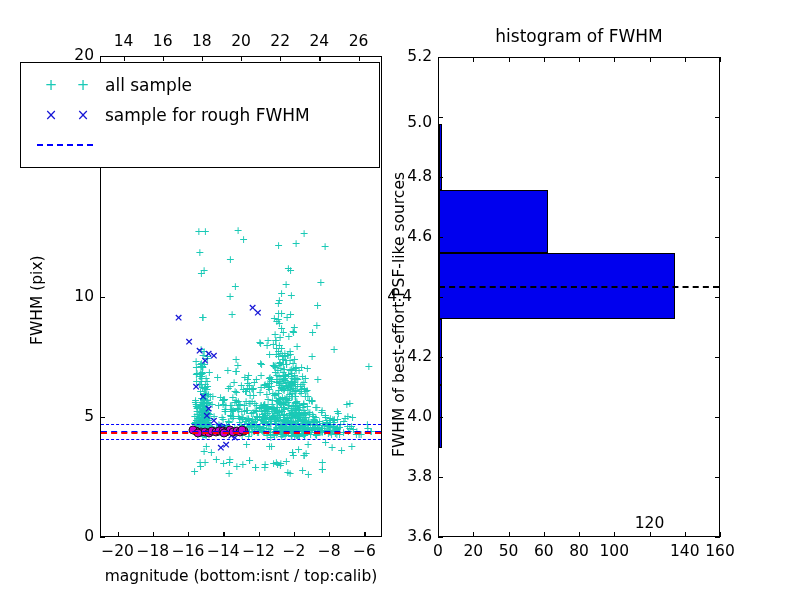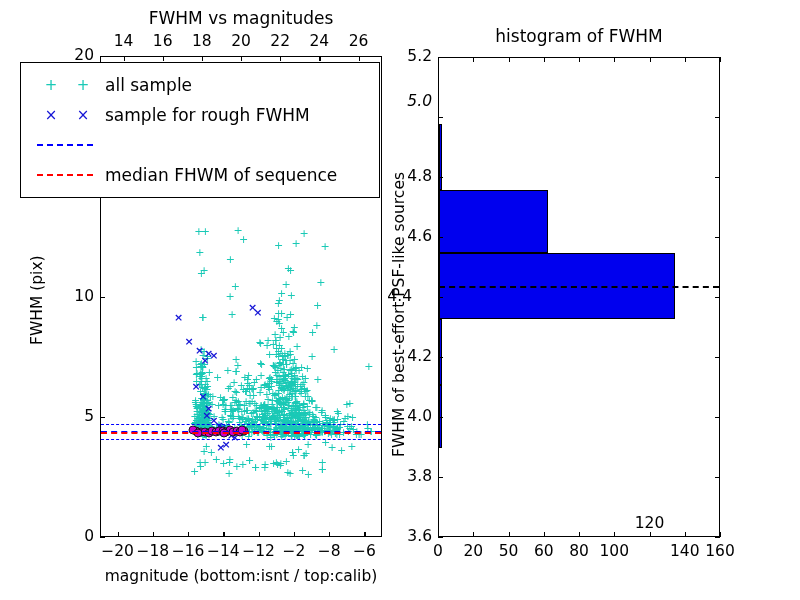--- a/index.html
+++ b/index.html
@@ -1287,21 +1287,20 @@
       <div class="pt pt-dot" style="left: 142.762px; top: 374.218px;"></div>
       <div class="pt pt-dot" style="left: 91.65px; top: 373.256px;"></div>
       <div class="pt pt-dot" style="left: 123.375px; top: 376.142px;"></div>
       <div class="pt pt-dot" style="left: 141px; top: 372.775px;"></div>
       <div class="pt pt-dot" style="left: 96.9375px; top: 376.142px;"></div>
       <div class="hline" style="top: 374.218px; z-index: 30; border-top: 2px dashed rgb(0, 0, 255);"></div>
       <div class="hline" style="top: 375.18px; z-index: 30; border-top: 2px dashed rgb(255, 0, 0);"></div>
       <div class="hline" style="top: 367.484px; z-index: 30; border-top: 1.6px dashed rgb(0, 0, 255);"></div>
       <div class="hline" style="top: 381.914px; z-index: 30; border-top: 1.6px dashed rgb(0, 0, 255);"></div>
     </div>
-    <div class="panel-title" style="left: 241px; top: 10px;">FWHM vs magnitudes</div>
     <div class="tickmark tick-b" style="left: 123.5px; top: 56px;"></div>
     <div class="tick-label tick-x" style="left: 123.5px; top: 34px;">14</div>
     <div class="tickmark tick-b" style="left: 162.667px; top: 56px;"></div>
     <div class="tick-label tick-x" style="left: 162.667px; top: 34px;">16</div>
     <div class="tickmark tick-b" style="left: 201.833px; top: 56px;"></div>
     <div class="tick-label tick-x" style="left: 201.833px; top: 34px;">18</div>
     <div class="tickmark tick-b" style="left: 241px; top: 56px;"></div>
     <div class="tick-label tick-x" style="left: 241px; top: 34px;">20</div>
     <div class="tickmark tick-b" style="left: 280.167px; top: 56px;"></div>
     <div class="tick-label tick-x" style="left: 280.167px; top: 34px;">22</div>
@@ -1387,21 +1386,21 @@
     <div class="tickmark tick-l" style="left: 715px; top: 297px;"></div>
     <div class="tick-label tick-y" style="left: 364px; top: 297px; width: 48px;">4.4</div>
     <div class="tickmark tick-l" style="left: 438px; top: 237px;"></div>
     <div class="tickmark tick-l" style="left: 715px; top: 237px;"></div>
     <div class="tick-label tick-y" style="left: 384px; top: 237px; width: 48px;">4.6</div>
     <div class="tickmark tick-l" style="left: 438px; top: 177px;"></div>
     <div class="tickmark tick-l" style="left: 715px; top: 177px;"></div>
     <div class="tick-label tick-y" style="left: 384px; top: 177px; width: 48px;">4.8</div>
     <div class="tickmark tick-l" style="left: 438px; top: 117px;"></div>
     <div class="tickmark tick-l" style="left: 715px; top: 117px;"></div>
-    <div class="tick-label tick-y" style="left: 384px; top: 102px; width: 48px; font-style: italic;">5.0</div>
+    <div class="tick-label tick-y" style="left: 384px; top: 123px; width: 48px;">5.0</div>
     <div class="tickmark tick-l" style="left: 438px; top: 57px;"></div>
     <div class="tickmark tick-l" style="left: 715px; top: 57px;"></div>
     <div class="tick-label tick-y" style="left: 384px; top: 57px; width: 48px;">5.2</div>
     <div class="ylabel-rot" style="left: 392px; top: 457px;">FWHM of best-effort PSF-like sources</div>
     <div id="legend-box" style="left: 20px; top: 62px; width: 360px; padding: 7px 8px 7px 6px;">
       <div class="legend-row">
         <div class="legend-handle">
           <span class="lg-mark" style="left: 24px; color: rgb(26, 201, 182);">+</span>
           <span class="lg-mark" style="left: 56px; color: rgb(26, 201, 182);">+</span>
         </div>
@@ -1412,20 +1411,14 @@
           <span class="lg-mark" style="left: 24px; color: rgb(20, 20, 214);">×</span>
           <span class="lg-mark" style="left: 56px; color: rgb(20, 20, 214);">×</span>
         </div>
         <span class="legend-text">sample for rough FWHM</span>
       </div>
       <div class="legend-row">
         <div class="legend-handle">
           <span class="lg-line" style="border-top: 2px dashed rgb(0, 0, 255);"></span>
         </div>
       </div>
-      <div class="legend-row">
-        <div class="legend-handle">
-          <span class="lg-line" style="border-top: 2px dashed rgb(255, 0, 0);"></span>
-        </div>
-        <span class="legend-text">median FHWM of sequence</span>
-      </div>
     </div>
   </div>
 
 </body></html>

